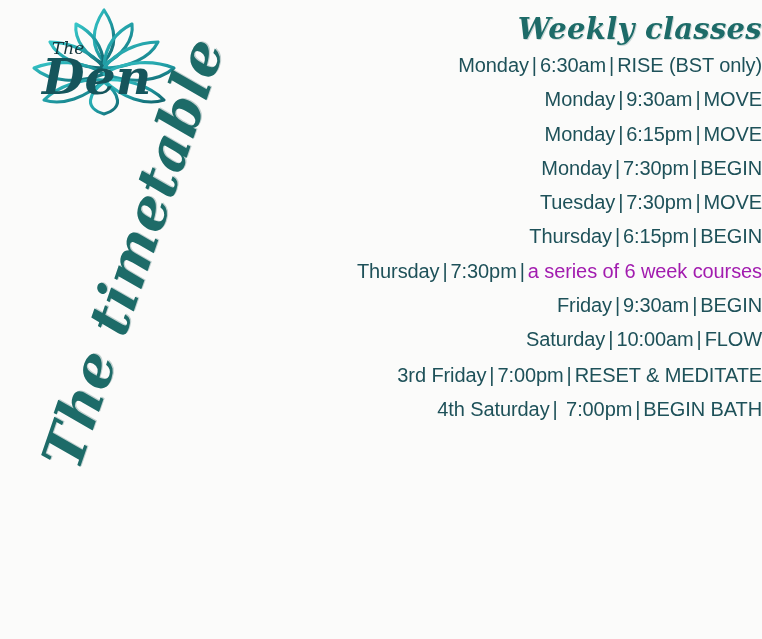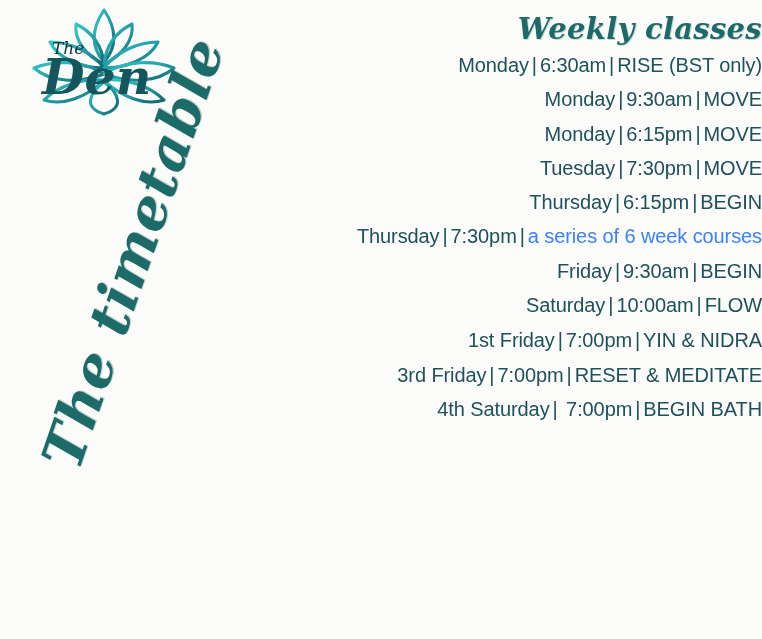--- a/index.html
+++ b/index.html
@@ -105,21 +105,21 @@
     line-height: 34.3px;
     color: #1e5159;
     white-space: nowrap;
     letter-spacing: -0.1px;
   }
   .class-line .sep {
     color: #1e5159;
     padding: 0 3px;
   }
   .class-line .note-highlight {
-    color: #3b82f6;
+    color: #a21caf;
   }
   #weekly-list { margin-top: 1px; }
   #monthly-list { margin-top: 1px; }
 </style>
 </head>
 <body>
 
 <div id="poster">
 
   <div id="brand-logo">
@@ -157,28 +157,28 @@
   <div id="vertical-headline">The timetable</div>
 
   <div id="schedule">
 
     <div class="section-heading" id="weekly-heading">Weekly classes</div>
 
     <ul class="class-list" id="weekly-list">
         <li class="class-line"><span>Monday</span><span class="sep">|</span><span>6:30am</span><span class="sep">|</span><span>RISE (BST only)</span></li>
         <li class="class-line"><span>Monday</span><span class="sep">|</span><span>9:30am</span><span class="sep">|</span><span>MOVE</span></li>
         <li class="class-line"><span>Monday</span><span class="sep">|</span><span>6:15pm</span><span class="sep">|</span><span>MOVE</span></li>
+        <li class="class-line"><span>Monday</span><span class="sep">|</span><span>7:30pm</span><span class="sep">|</span><span>BEGIN</span></li>
         <li class="class-line"><span>Tuesday</span><span class="sep">|</span><span>7:30pm</span><span class="sep">|</span><span>MOVE</span></li>
         <li class="class-line"><span>Thursday</span><span class="sep">|</span><span>6:15pm</span><span class="sep">|</span><span>BEGIN</span></li>
         <li class="class-line"><span>Thursday</span><span class="sep">|</span><span>7:30pm</span><span class="sep">|</span><span class="note-highlight">a series of 6 week courses</span></li>
         <li class="class-line"><span>Friday</span><span class="sep">|</span><span>9:30am</span><span class="sep">|</span><span>BEGIN</span></li>
         <li class="class-line"><span>Saturday</span><span class="sep">|</span><span>10:00am</span><span class="sep">|</span><span>FLOW</span></li>
       </ul>
 
 
     <ul class="class-list" id="monthly-list">
-        <li class="class-line"><span>1st Friday</span><span class="sep">|</span><span>7:00pm</span><span class="sep">|</span><span>YIN &amp; NIDRA</span></li>
         <li class="class-line"><span>3rd Friday</span><span class="sep">|</span><span>7:00pm</span><span class="sep">|</span><span>RESET &amp; MEDITATE</span></li>
         <li class="class-line"><span>4th Saturday</span><span class="sep">|</span><span> 7:00pm</span><span class="sep">|</span><span>BEGIN BATH</span></li>
       </ul>
 
   </div>
 </div>
 
 </body></html>

